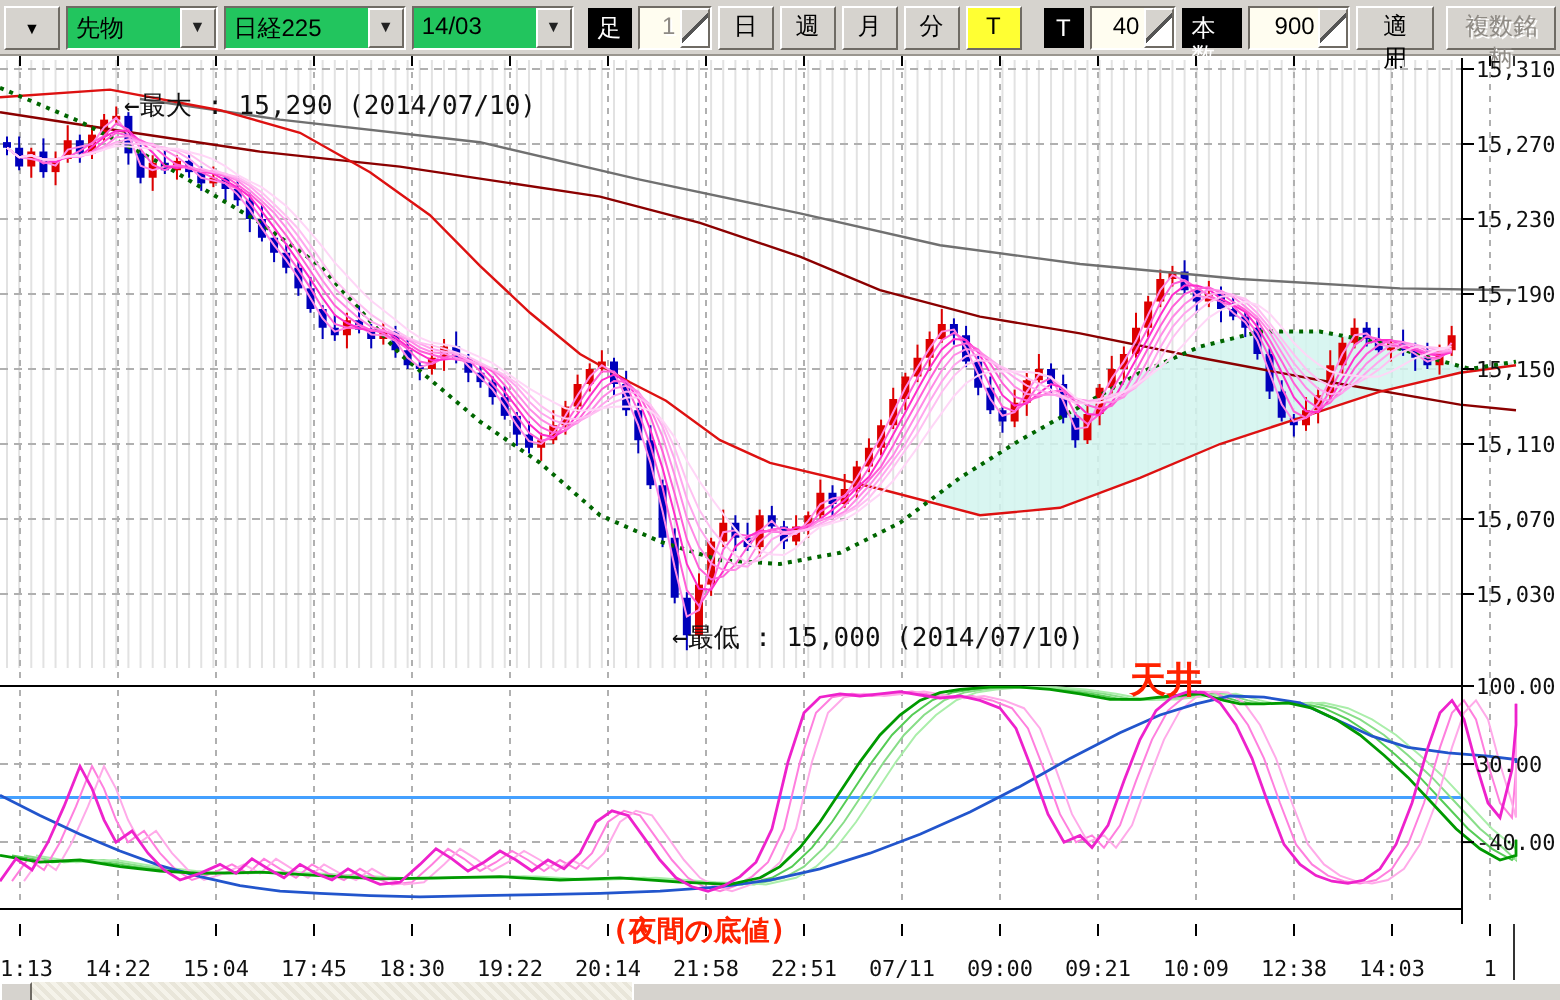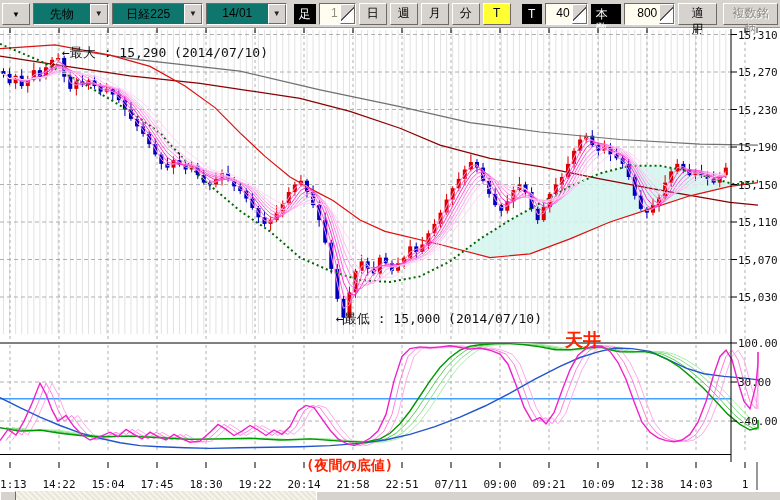--- a/index.html
+++ b/index.html
@@ -3,21 +3,21 @@
 <meta charset="utf-8">
 <style>
   html,body{margin:0;padding:0;background:#fff;}
   #app{position:relative;width:780px;height:500px;overflow:hidden;background:#fff;
        font-family:"Liberation Sans","DejaVu Sans",sans-serif;font-size:12px;}
   
   #toolbar{position:absolute;left:0;top:0;width:780px;height:28px;background:#d6d3ce;
            border-bottom:1px solid #9a968f;display:flex;align-items:center;gap:3px;padding:0 2px;box-sizing:border-box;}
   .raised{border:1px solid;border-color:#ffffff #6f6b64 #6f6b64 #ffffff;background:#d6d3ce;}
   .sunken{border:1px solid;border-color:#6f6b64 #ffffff #ffffff #6f6b64;}
-  .combo{display:flex;align-items:stretch;height:20px;background:#0f766e;text-align:center;}
+  .combo{display:flex;align-items:stretch;height:20px;background:#22c55e;}
   .combo .cval{padding:2px 4px 0 4px;white-space:nowrap;overflow:hidden;flex:1;color:#000;}
   .drop{width:16px;display:flex;align-items:center;justify-content:center;font-size:8px;color:#222;}
   .blk{background:#000;color:#fff;padding:3px 5px;height:14px;line-height:14px;}
   .tbtn{height:18px;min-width:18px;padding:1px 4px;text-align:center;line-height:16px;cursor:default;}
   .tbtn.active{background:#ffff33;}
   .spinbox{display:flex;height:20px;}
   .spinval{background:#fffdf0;text-align:right;padding:2px 2px 0 2px;}
   .spinbtn{width:13px;background:
      linear-gradient(135deg,#d6d3ce 46%,#555 46%,#555 54%,#fff 54%);}
   .disabled-btn{color:#8e8a84;text-shadow:1px 1px 0 #fff;}
@@ -39,41 +39,41 @@
     </div>
     <div class="combo sunken" style="width:86px">
       <span class="cval">先物</span>
       <span class="drop raised">▼</span>
     </div>
     <div class="combo sunken" style="width:104px">
       <span class="cval">日経225</span>
       <span class="drop raised">▼</span>
     </div>
     <div class="combo sunken" style="width:92px">
-      <span class="cval">14/01</span>
+      <span class="cval">14/03</span>
       <span class="drop raised">▼</span>
     </div>
     <span class="blk" style="margin-left:4px">足</span>
     <div class="spinbox sunken">
       <span class="spinval disabled-btn" style="width:16px">1</span>
       <span class="spinbtn raised"></span>
     </div>
     <div class="tbtn raised"><span>日</span></div>
     <div class="tbtn raised"><span>週</span></div>
     <div class="tbtn raised"><span>月</span></div>
     <div class="tbtn raised"><span>分</span></div>
     <div class="tbtn raised active"><span>T</span></div>
     <span class="blk" style="margin-left:8px;min-width:10px;text-align:center">T</span>
     <div class="spinbox sunken">
       <span class="spinval" style="width:22px">40</span>
       <span class="spinbtn raised"></span>
     </div>
     <span class="blk">本数</span>
     <div class="spinbox sunken">
-      <span class="spinval" style="width:30px">800</span>
+      <span class="spinval" style="width:30px">900</span>
       <span class="spinbtn raised"></span>
     </div>
     <div class="tbtn raised" style="padding:1px 8px"><span>適用</span></div>
     <div style="flex:1"></div>
     <div class="tbtn raised disabled-btn" style="padding:1px 6px;margin-right:0"><span>複数銘柄</span></div>
   </div>
 
   <svg id="chart" width="780" height="463" viewBox="0 28 780 463" style="position:absolute;left:0;top:28px">
       <line x1="3.5" y1="30" x2="3.5" y2="334" stroke="#e2e2e2" stroke-width="1"></line>
       <line x1="9.57" y1="30" x2="9.57" y2="334" stroke="#e2e2e2" stroke-width="1"></line>

